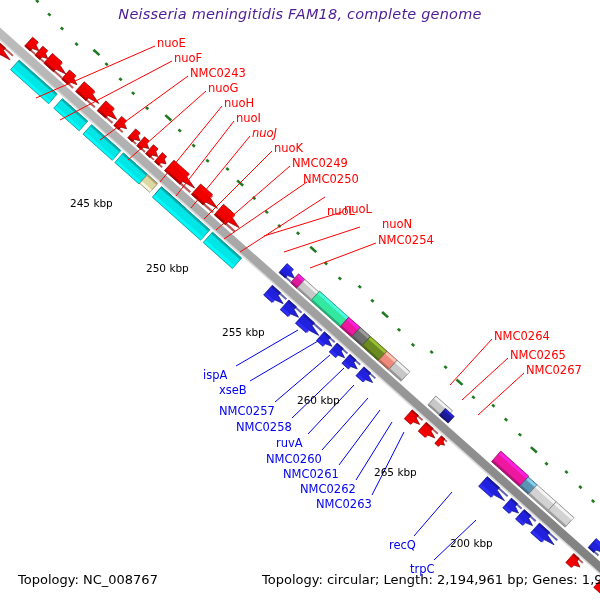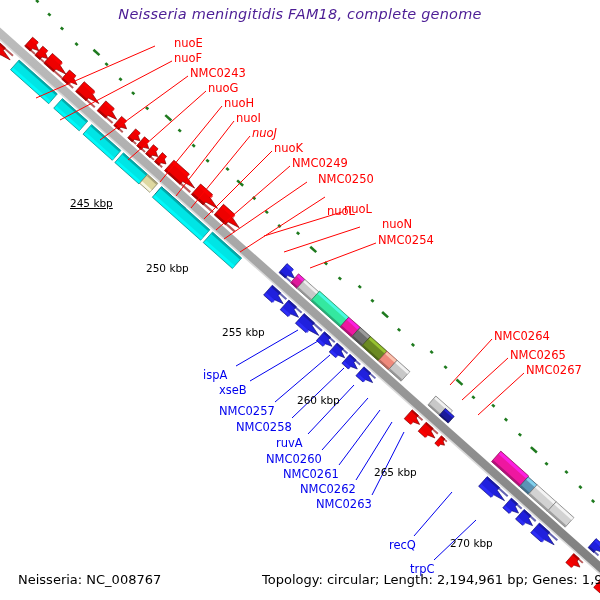--- a/index.html
+++ b/index.html
@@ -402,56 +402,56 @@
         <line x1="322" y1="450" x2="368" y2="398" stroke="#0000ee" stroke-width="1"></line>
         <line x1="339" y1="465" x2="380" y2="410" stroke="#0000ee" stroke-width="1"></line>
         <line x1="356" y1="480" x2="392" y2="422" stroke="#0000ee" stroke-width="1"></line>
         <line x1="372" y1="495" x2="404" y2="432" stroke="#0000ee" stroke-width="1"></line>
         <line x1="414" y1="536" x2="452" y2="492" stroke="#0000ee" stroke-width="1"></line>
         <line x1="434" y1="560" x2="476" y2="520" stroke="#0000ee" stroke-width="1"></line>
       </g>
   </svg>
 
   <div id="labels">
-      <div class="lbl red" style="left: 157px; top: 36px; margin-left: 17px;">nuoE</div>
+      <div class="lbl red" style="left: 157px; top: 36px;">nuoE</div>
       <div class="lbl red" style="left: 174px; top: 51px;">nuoF</div>
       <div class="lbl red" style="left: 190px; top: 66px;">NMC0243</div>
       <div class="lbl red" style="left: 208px; top: 81px;">nuoG</div>
       <div class="lbl red" style="left: 224px; top: 96px;">nuoH</div>
       <div class="lbl red" style="left: 236px; top: 111px;">nuoI</div>
       <div class="lbl red" style="left: 252px; top: 126px; font-style: italic;">nuoJ</div>
       <div class="lbl red" style="left: 274px; top: 141px;">nuoK</div>
       <div class="lbl red" style="left: 292px; top: 156px;">NMC0249</div>
-      <div class="lbl red" style="left: 318px; top: 172px;">NMC0250</div>
+      <div class="lbl red" style="left: 303px; top: 172px;">NMC0250</div>
       <div class="lbl red" style="left: 327px; top: 204px;">nuoL</div>
       <div class="lbl red" style="left: 344px; top: 202px;">nuoL</div>
       <div class="lbl red" style="left: 382px; top: 217px;">nuoN</div>
       <div class="lbl red" style="left: 378px; top: 233px;">NMC0254</div>
       <div class="lbl red" style="left: 494px; top: 329px;">NMC0264</div>
       <div class="lbl red" style="left: 510px; top: 348px;">NMC0265</div>
       <div class="lbl red" style="left: 526px; top: 363px;">NMC0267</div>
       <div class="lbl blue" style="left: 203px; top: 368px;">ispA</div>
       <div class="lbl blue" style="left: 219px; top: 383px;">xseB</div>
       <div class="lbl blue" style="left: 219px; top: 404px;">NMC0257</div>
       <div class="lbl blue" style="left: 236px; top: 420px;">NMC0258</div>
       <div class="lbl blue" style="left: 276px; top: 436px;">ruvA</div>
       <div class="lbl blue" style="left: 266px; top: 452px;">NMC0260</div>
       <div class="lbl blue" style="left: 283px; top: 467px;">NMC0261</div>
       <div class="lbl blue" style="left: 300px; top: 482px;">NMC0262</div>
       <div class="lbl blue" style="left: 316px; top: 497px;">NMC0263</div>
       <div class="lbl blue" style="left: 389px; top: 538px;">recQ</div>
       <div class="lbl blue" style="left: 410px; top: 562px;">trpC</div>
     </div>
   <div id="scales">
-      <div class="lbl scale" style="left: 70px; top: 197px; text-decoration: underline;">245 kbp</div>
+      <div class="lbl scale" style="left: 70px; top: 197px;">245 kbp</div>
       <div class="lbl scale" style="left: 146px; top: 262px;">250 kbp</div>
       <div class="lbl scale" style="left: 222px; top: 326px;">255 kbp</div>
       <div class="lbl scale" style="left: 297px; top: 394px;">260 kbp</div>
       <div class="lbl scale" style="left: 374px; top: 466px;">265 kbp</div>
-      <div class="lbl scale" style="left: 450px; top: 537px;">270 kbp</div>
+      <div class="lbl scale" style="left: 450px; top: 537px;">200 kbp</div>
     </div>
 
   <div class="footer">
-    <div class="acc">Neisseria: NC_008767</div>
+    <div class="acc">Topology: NC_008767</div>
     <div class="topo">Topology: circular; Length: 2,194,961 bp; Genes: 1,988</div>
   </div>
 
 </div>
 
 </body></html>

